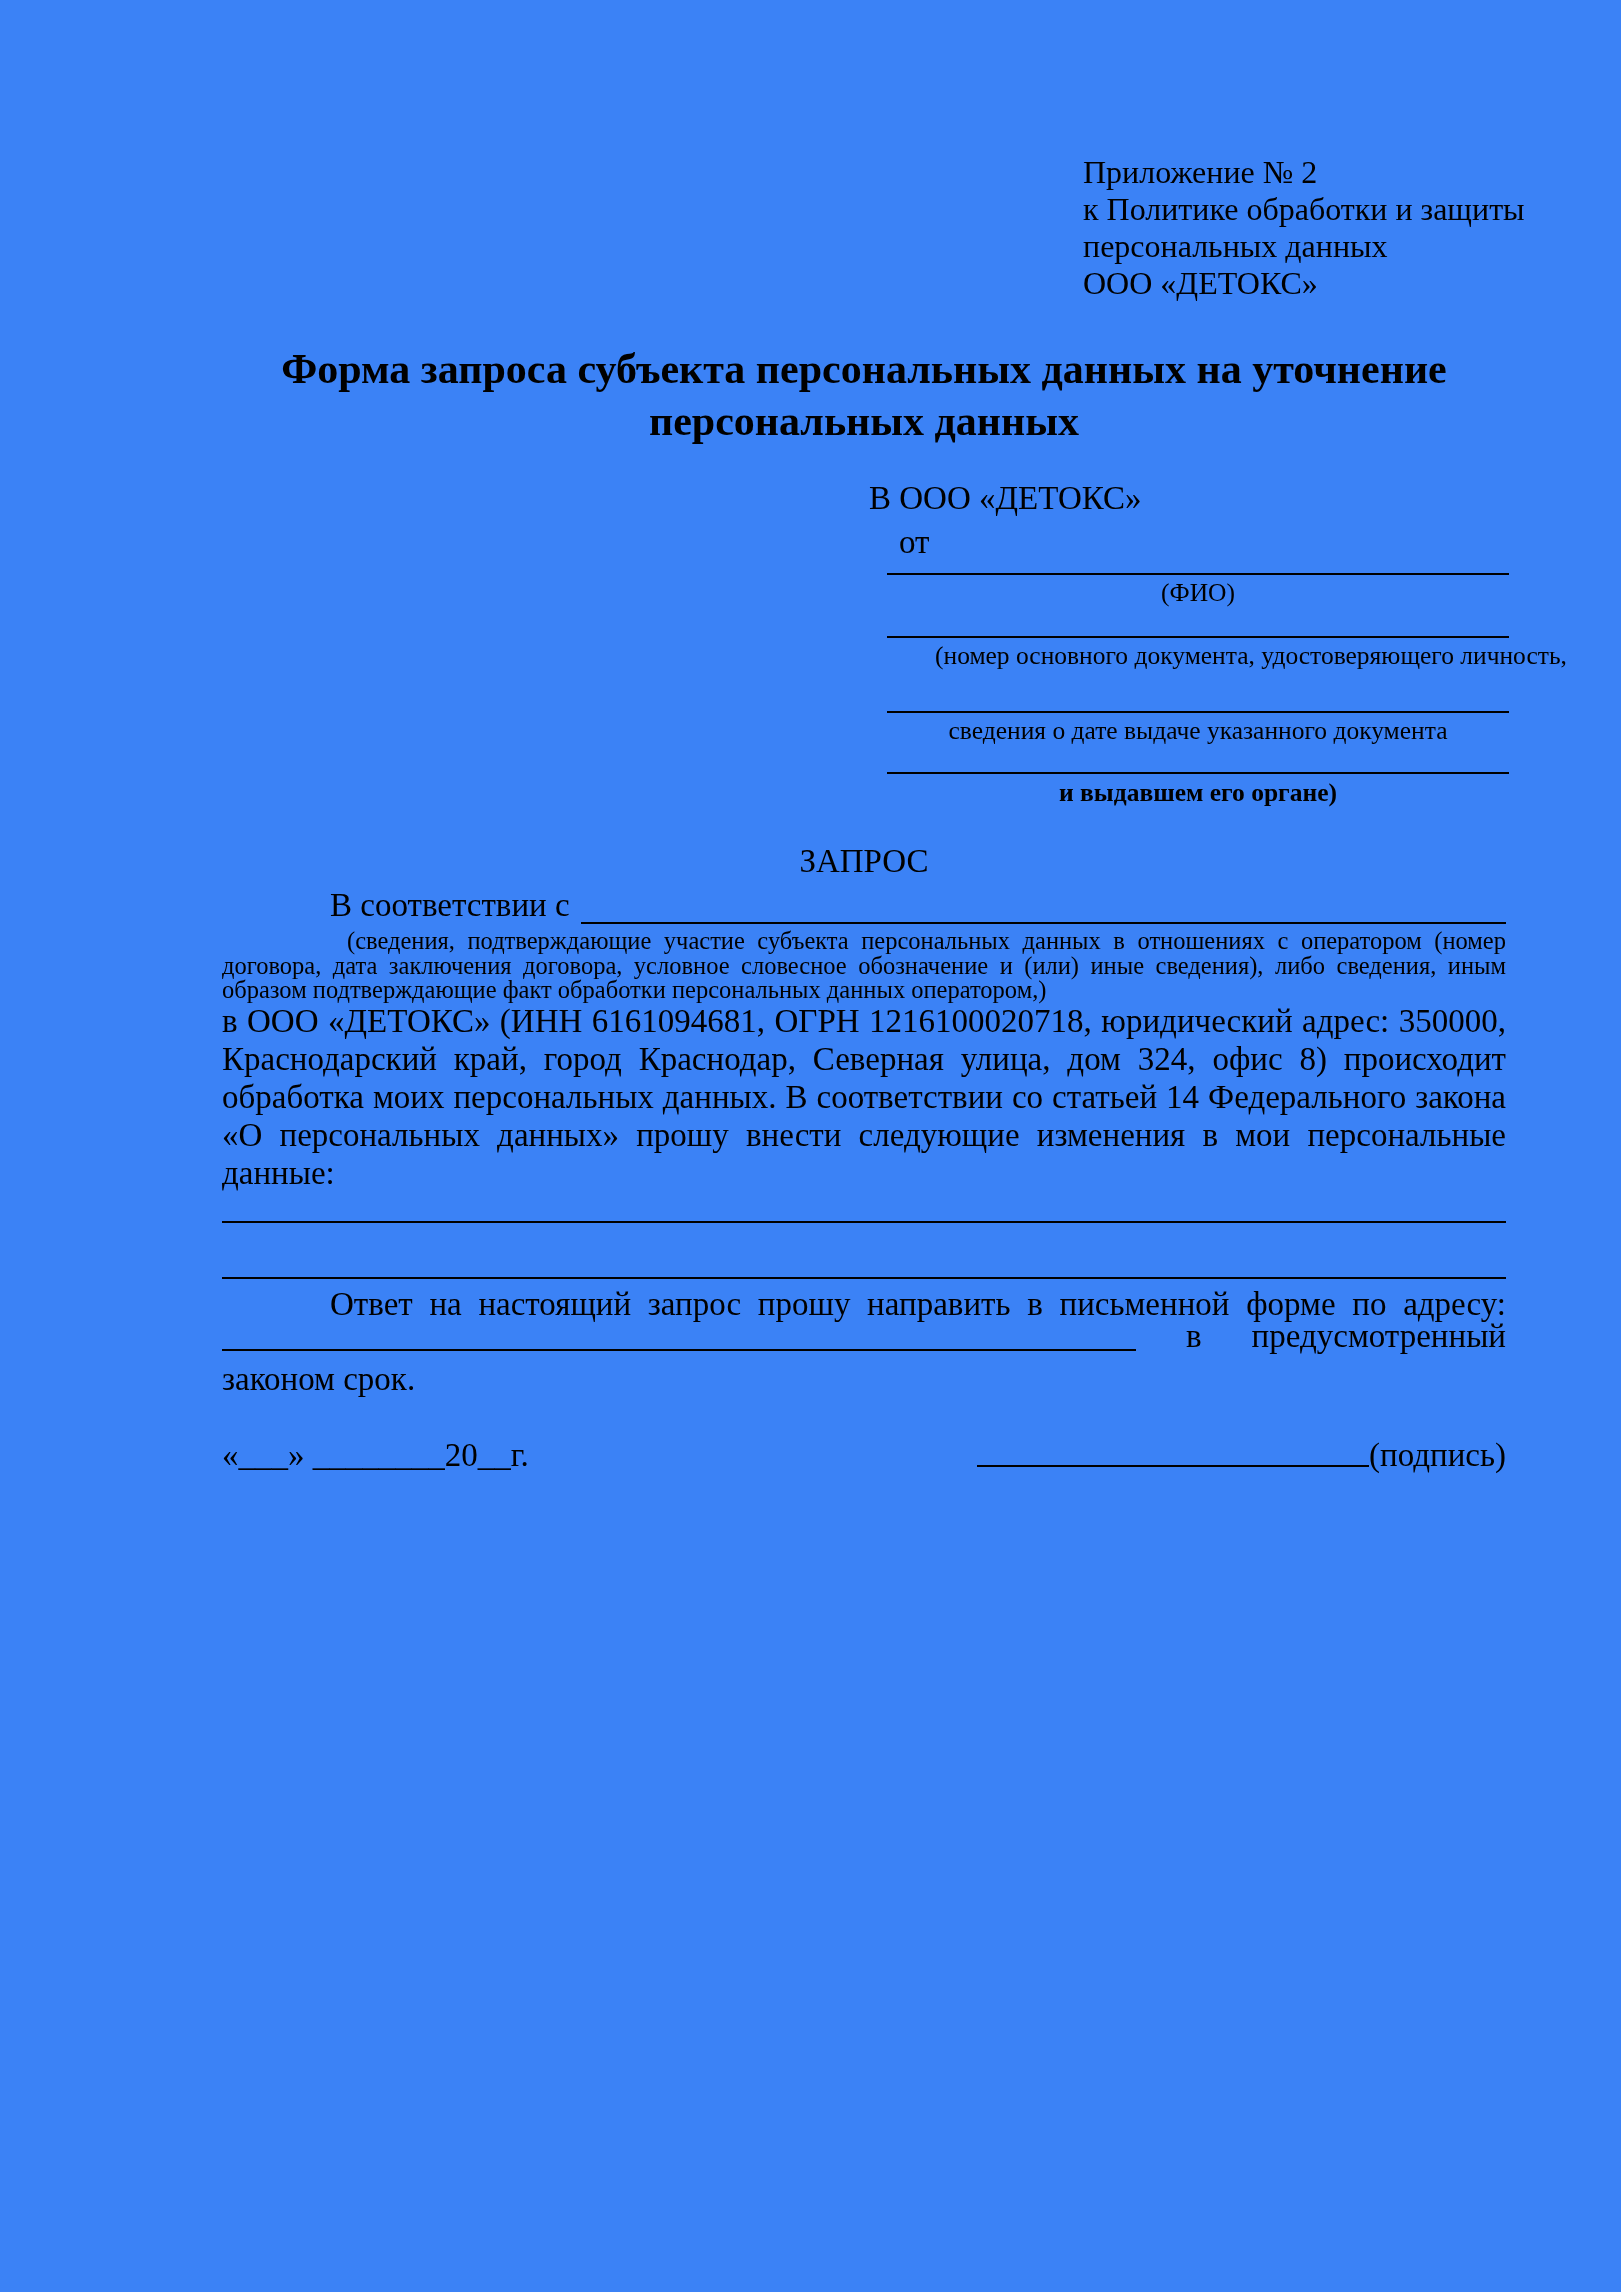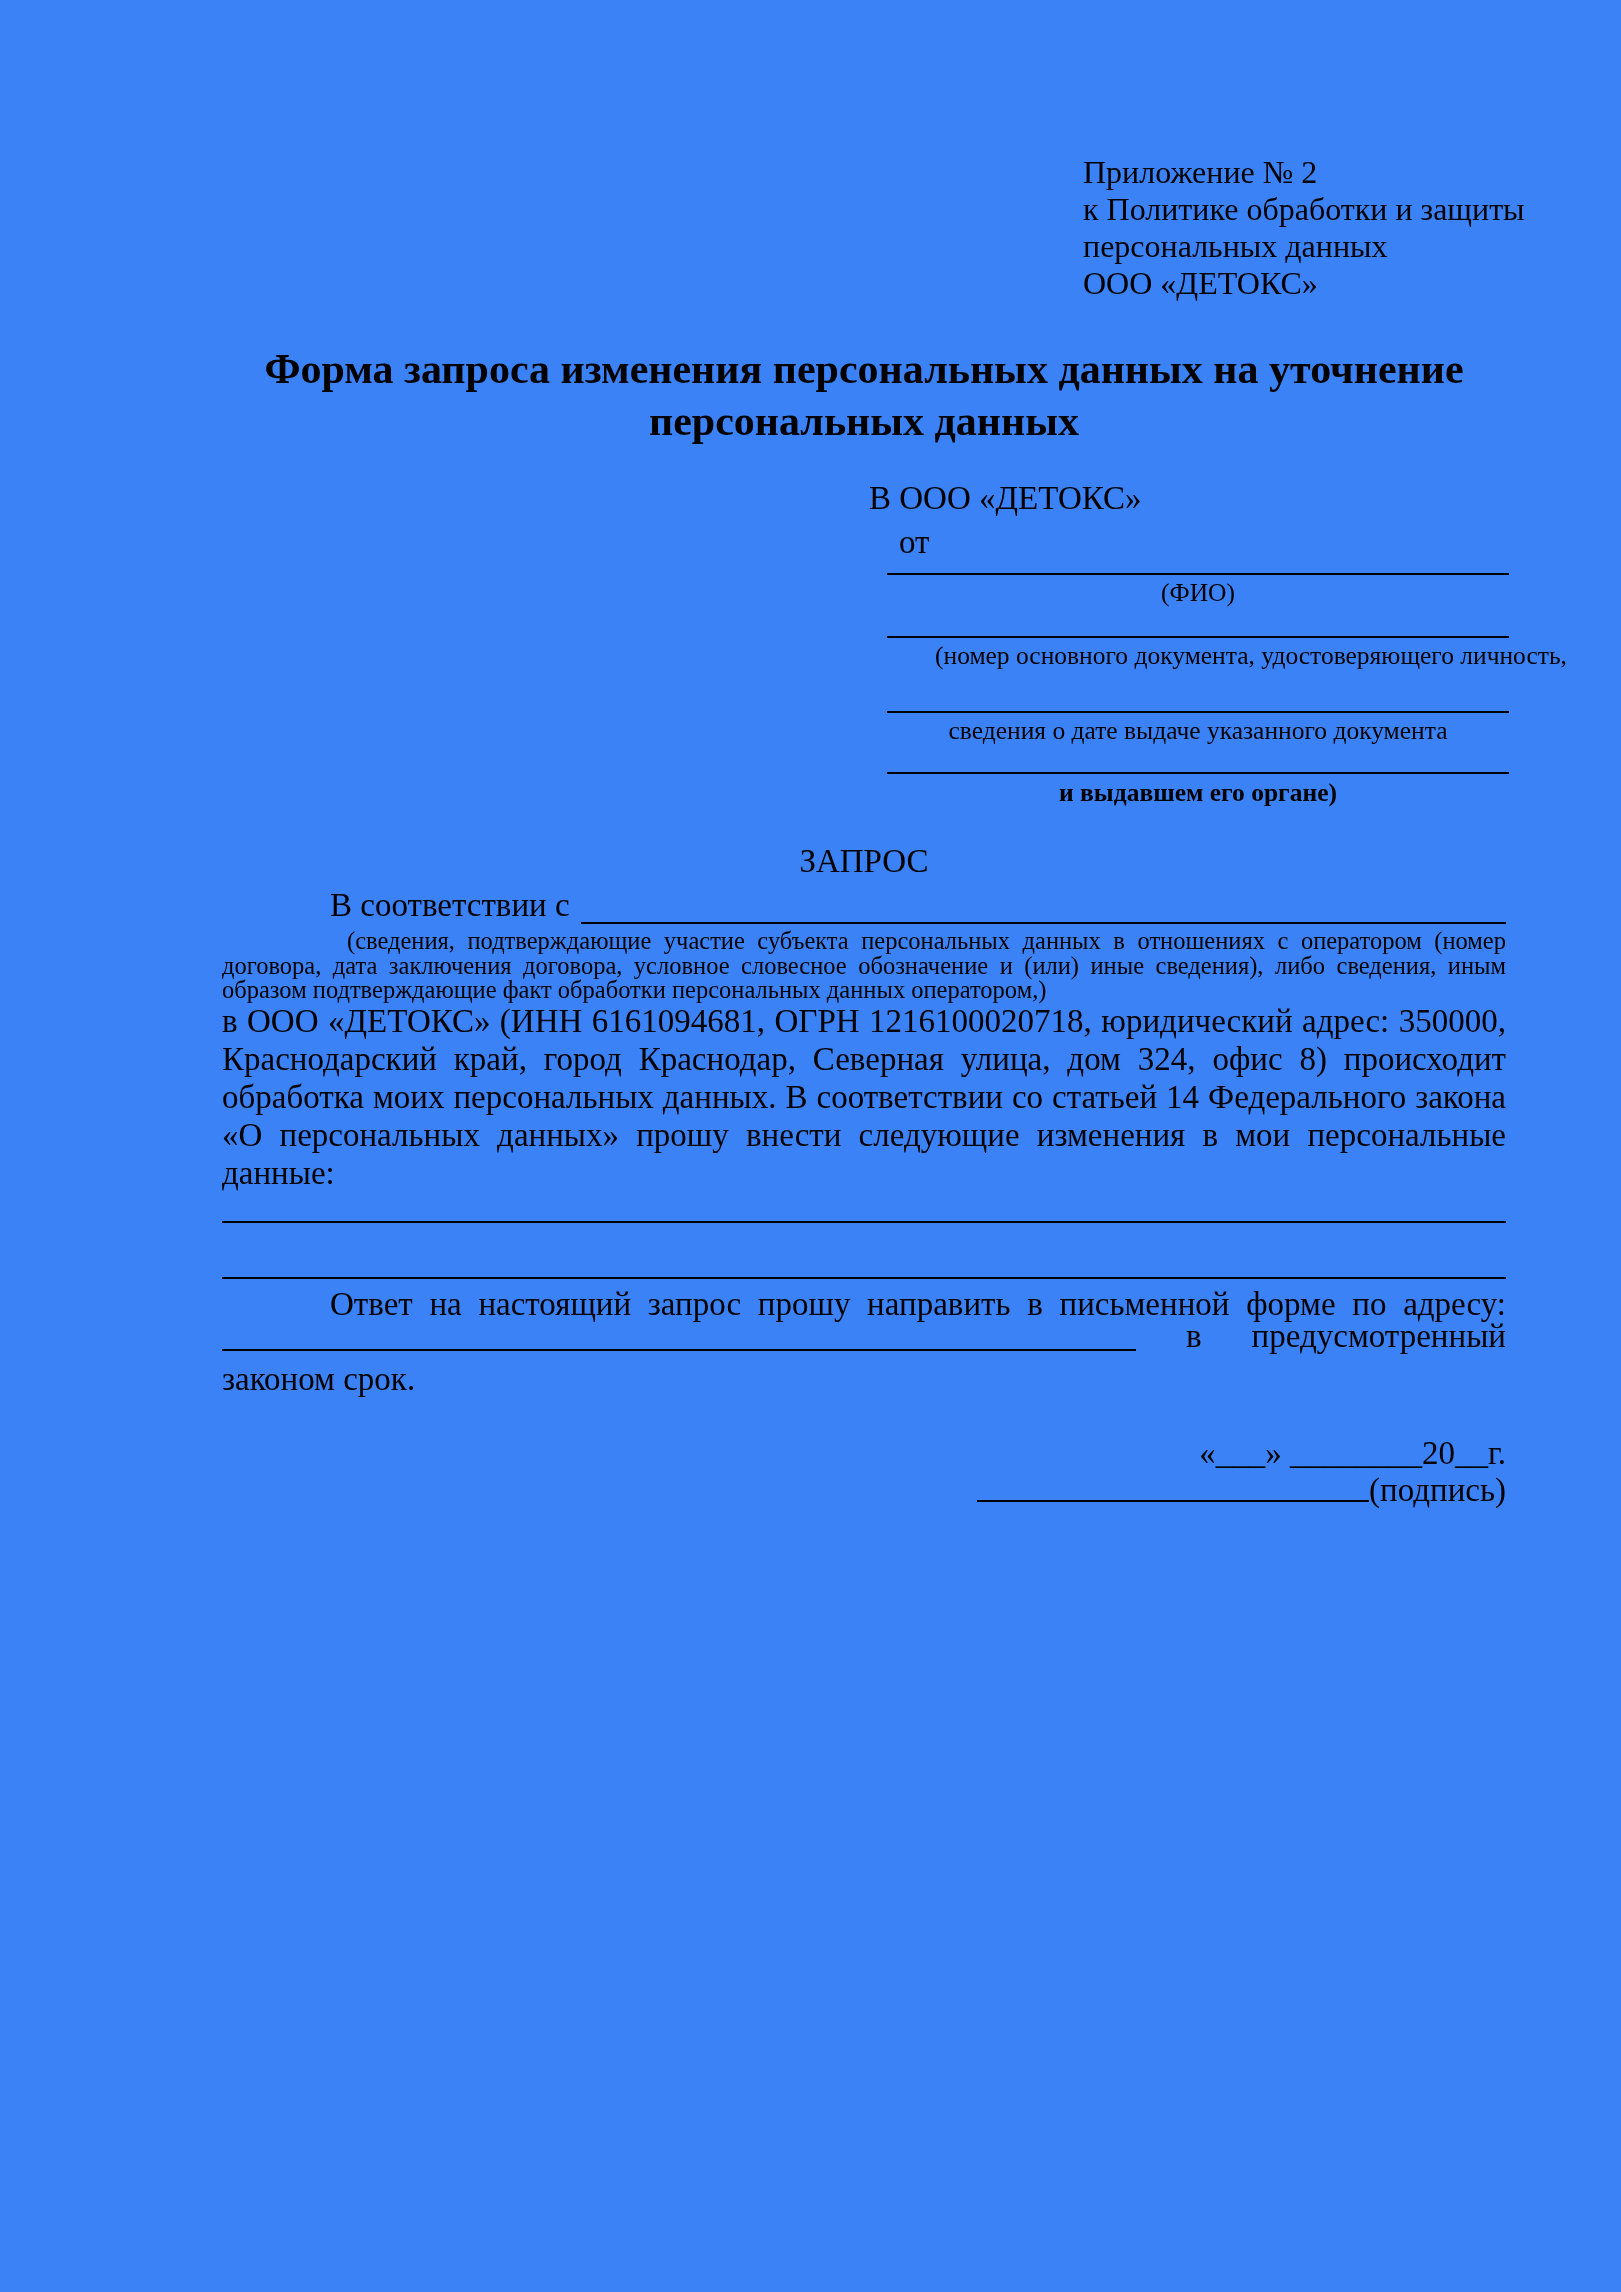--- a/index.html
+++ b/index.html
@@ -96,21 +96,20 @@
   }
   .reply-line3 {
     left: 222px; top: 1361px;
     font-size: 33px; white-space: nowrap;
   }
 
   .signature-row {
     left: 222px; top: 1435px; width: 1284px; height: 39px;
     display: flex; justify-content: space-between; align-items: flex-end;
     font-size: 33px;
-    flex-direction: column;
   }
   .signature-row .date-part { white-space: nowrap; }
   .signature-row .sign-part { display: flex; align-items: flex-end; }
   .signature-row .sign-fill {
     width: 392px; height: 0;
     border-bottom: 2.9px solid #000;
     margin-bottom: 6.9px;
   }
   .signature-row .sign-caption { white-space: nowrap; }
 </style>
@@ -119,21 +118,21 @@
 
 <div class="page">
 
   <div class="abs header-block">
     <div>Приложение № 2</div>
     <div>к Политике обработки и защиты</div>
     <div>персональных данных</div>
     <div>ООО «ДЕТОКС»</div>
   </div>
 
-  <div class="abs doc-title">Форма запроса изменения персональных данных на уточнение персональных данных</div>
+  <div class="abs doc-title">Форма запроса субъекта персональных данных на уточнение персональных данных</div>
 
   <div class="abs to-line">В ООО «ДЕТОКС»</div>
   <div class="abs from-line">от</div>
 
   <div class="abs field-line" style="top:573px;"></div>
   <div class="abs field-caption" style="top:578px;">(ФИО)</div>
 
   <div class="abs field-line" style="top:636px;"></div>
   <div class="abs field-caption" style="top:641px;margin-left:48px;">(номер основного документа, удостоверяющего личность,</div>
 

